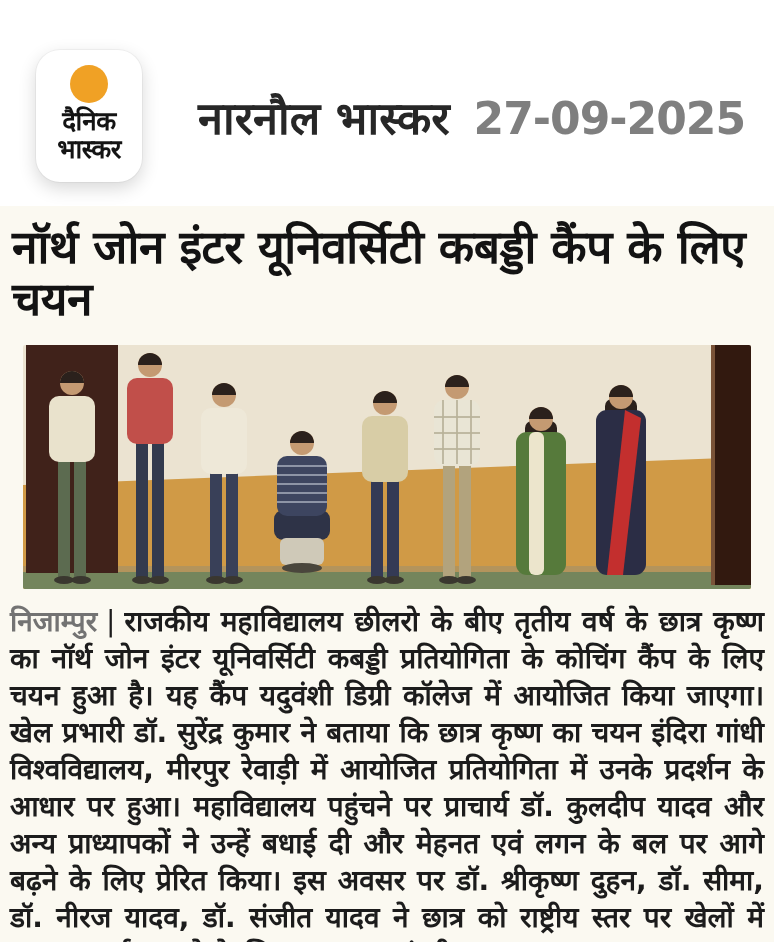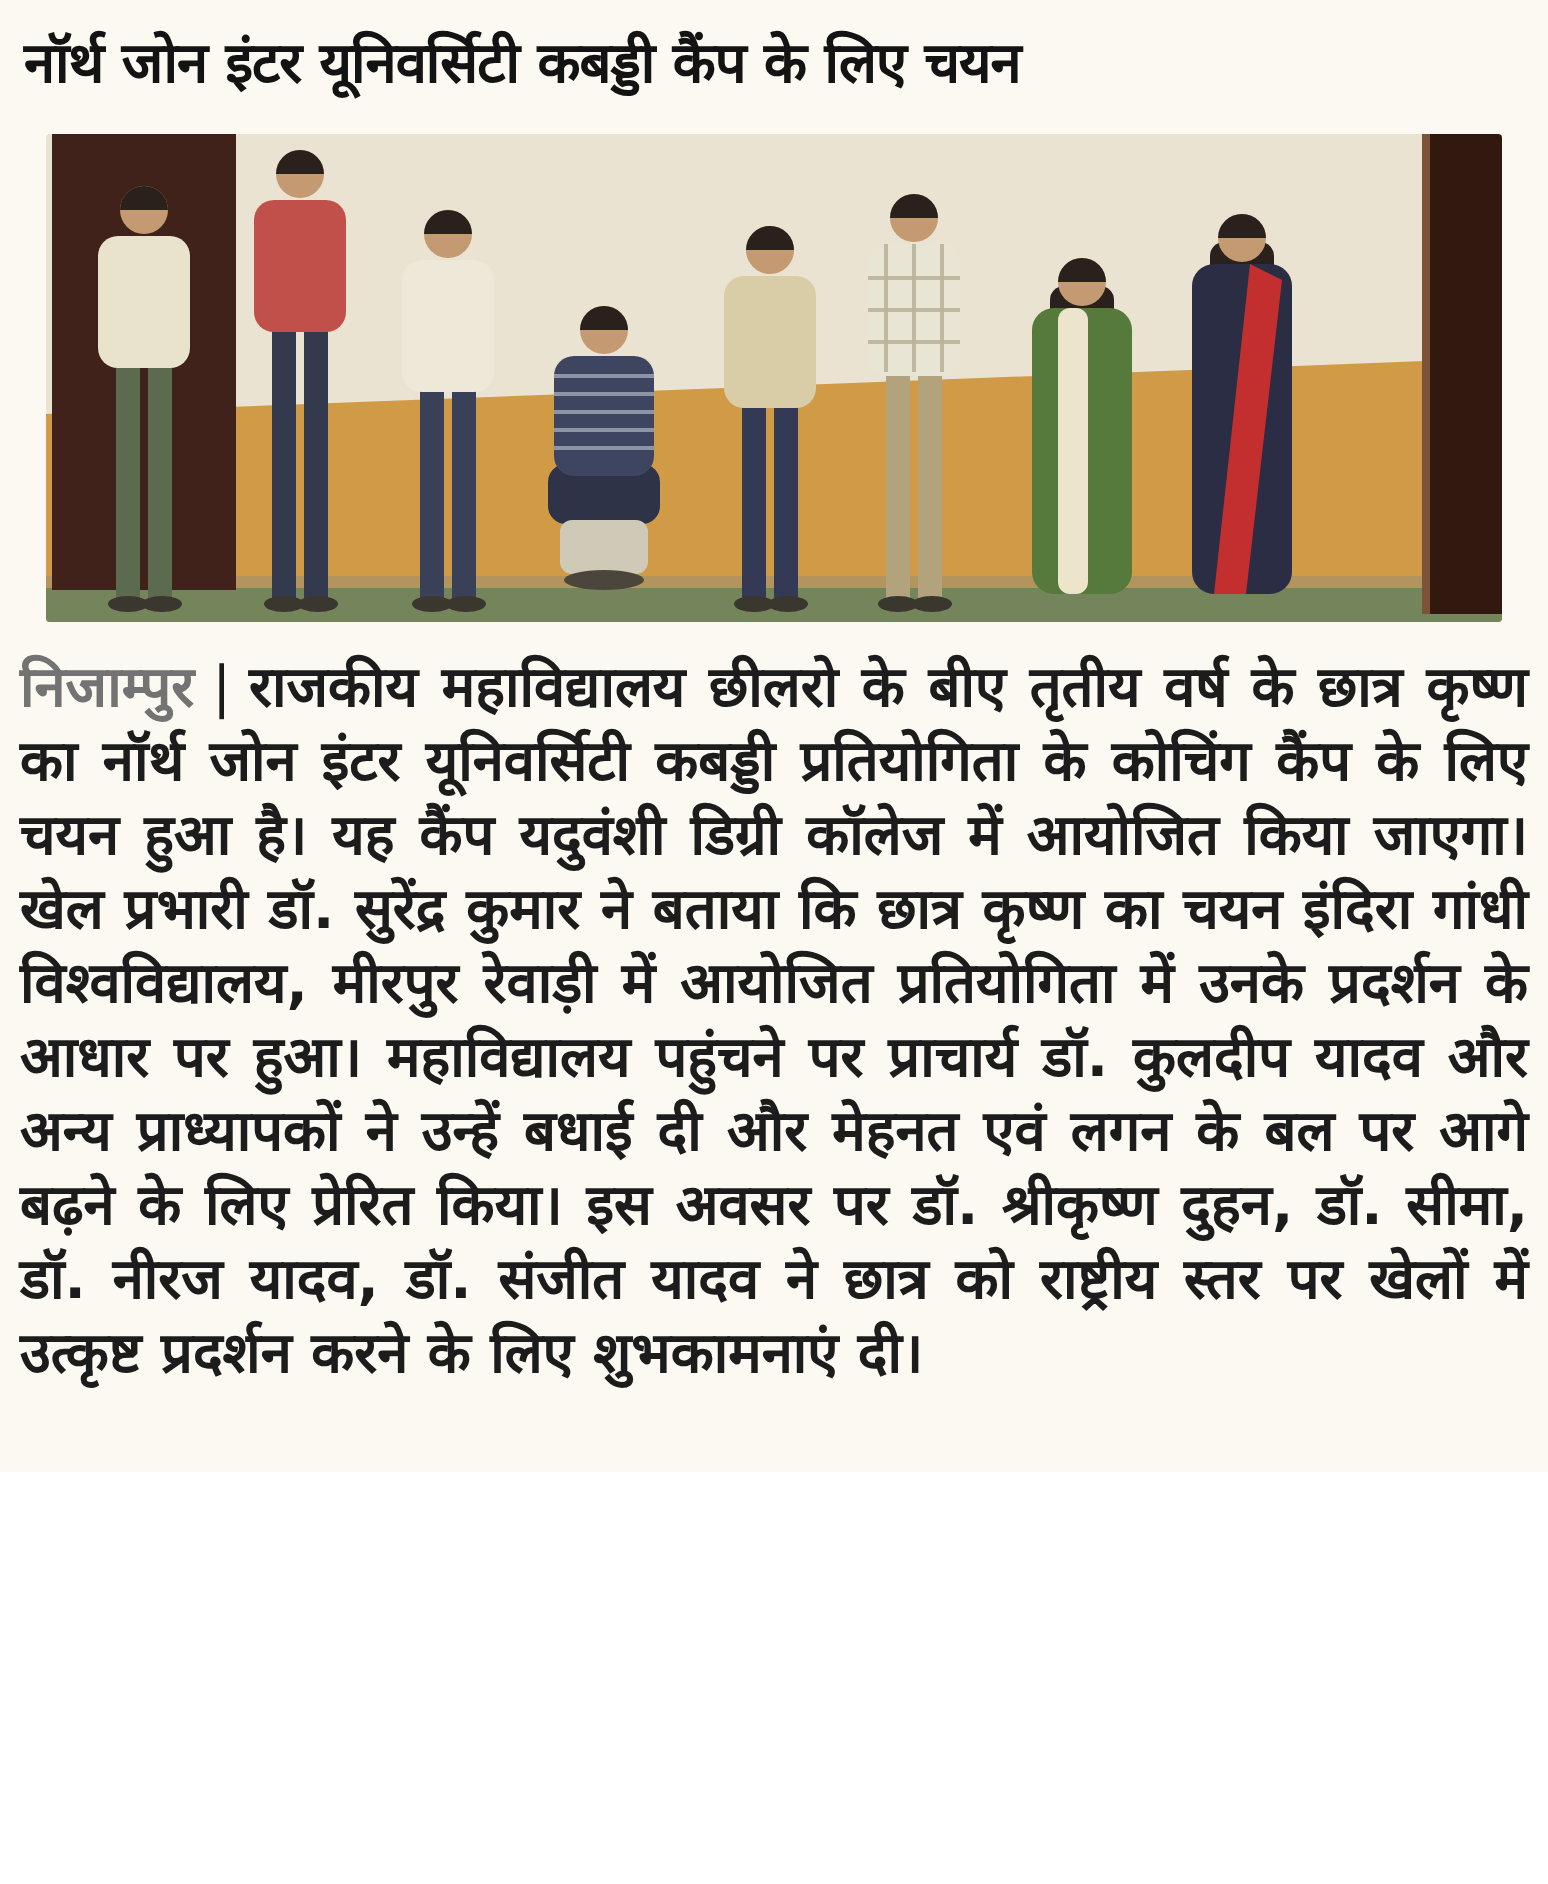--- a/index.html
+++ b/index.html
@@ -27,37 +27,50 @@
   }
   .masthead{margin-left:56px;display:flex;align-items:baseline;white-space:nowrap;}
   .edition{font-size:45px;font-weight:800;color:#272727;}
   .date{font-size:44px;font-weight:700;color:#7f7f7f;margin-left:24px;letter-spacing:-1px;}
 
   
   .article{
     background:#fbf9f1;min-height:736px;box-sizing:border-box;padding-top:12px;
   }
   .headline{
-    margin:0;padding:4px 12px 10px;font-size:28px;font-weight:800;
+    margin:0;padding:4px 12px 10px;font-size:46px;font-weight:800;
     color:#131313;line-height:1.12;letter-spacing:-0.5px;
   }
   .photo{margin:10px auto 0;width:728px;}
   .photo svg{display:block;border-radius:2px;}
   .body-text{
     margin:14px 10px 0;font-size:28px;line-height:37px;font-weight:600;
     color:#1c1c1c;text-align:justify;
   }
   .dateline{font-weight:800;color:#737373;}
   .sep{margin:0 9px;font-weight:400;}
 </style>
 </head>
 <body>
 
 <div class="page">
 
+  <header class="header">
+    <div class="logo-card">
+      <div class="logo-sun" style="background: rgb(240, 161, 37);"></div>
+      <div class="logo-text">
+        <span>दैनिक</span>
+        <span>भास्कर</span>
+      </div>
+    </div>
+    <div class="masthead">
+      <span class="edition">नारनौल भास्कर</span>
+      <span class="date">27-09-2025</span>
+    </div>
+  </header>
 
   <section class="article">
     <h1 class="headline">नॉर्थ जोन इंटर यूनिवर्सिटी कबड्डी कैंप के लिए चयन</h1>
 
     <figure class="photo">
       <svg viewBox="0 0 728 244" width="728" height="244">
           <rect x="0" y="0" width="728" height="244" fill="#ebe3d1"></rect>
           <polygon points="0,140 728,112 728,244 0,244" fill="#d09a46"></polygon>
           <rect x="0" y="221" width="728" height="7" fill="#b3945c"></rect>
           <rect x="0" y="227" width="728" height="17" fill="#74855c"></rect>

